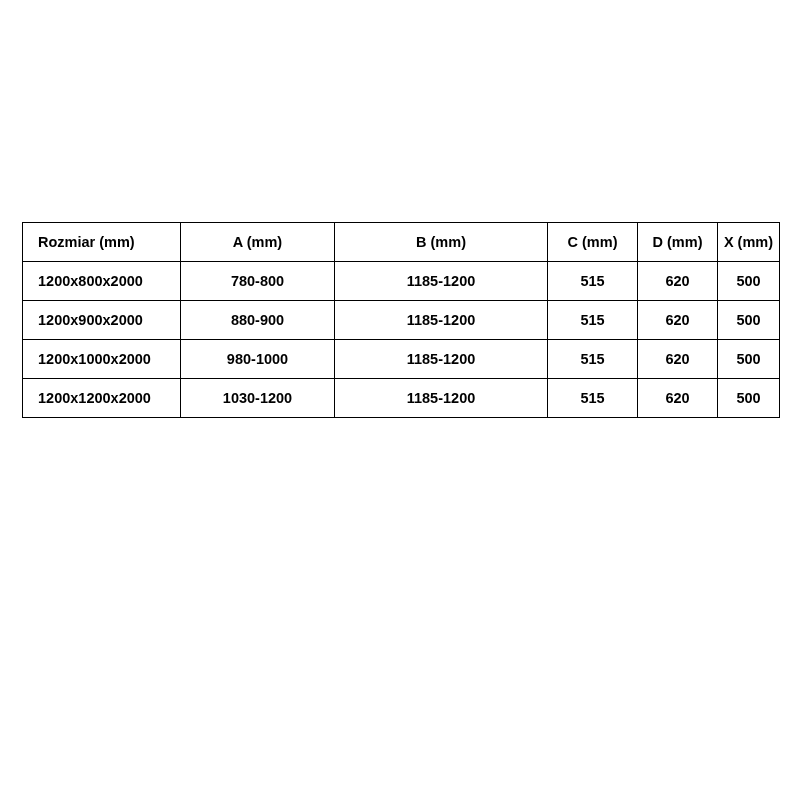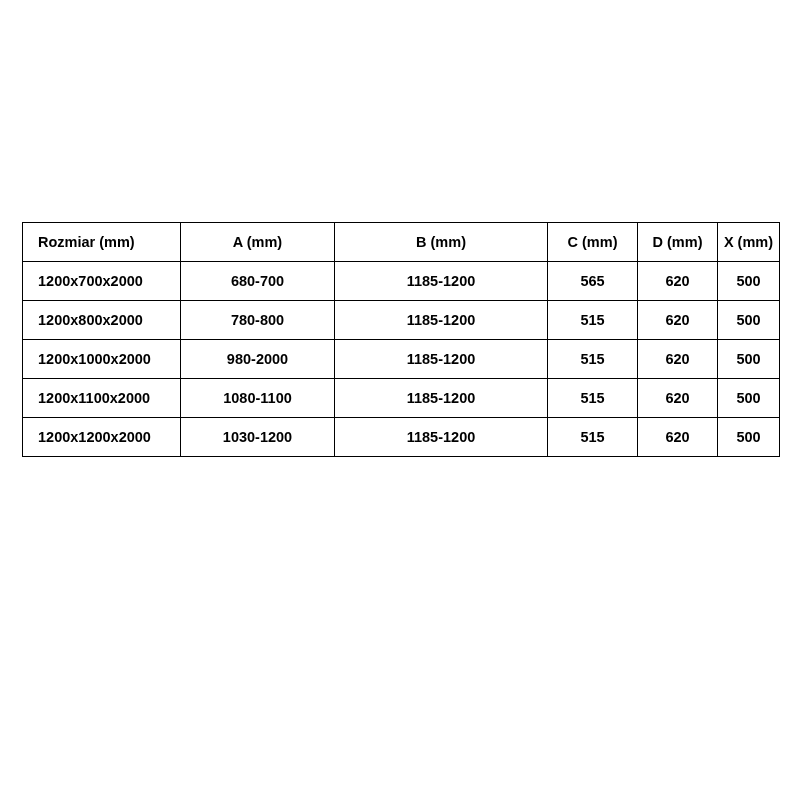--- a/index.html
+++ b/index.html
@@ -86,46 +86,38 @@
           <th class="head-first">Rozmiar (mm)</th>
           <th>A (mm)</th>
           <th>B (mm)</th>
           <th>C (mm)</th>
           <th>D (mm)</th>
           <th>X (mm)</th>
         </tr>
       </thead>
       <tbody>
         <tr>
-          <td class="cell-first">1200x700x2000</td>
-          <td>680-700</td>
-          <td>1185-1200</td>
-          <td>565</td>
-          <td>620</td>
-          <td>500</td>
-        </tr>
-        <tr>
           <td class="cell-first">1200x800x2000</td>
           <td>780-800</td>
           <td>1185-1200</td>
           <td>515</td>
           <td>620</td>
           <td>500</td>
         </tr>
         <tr>
-          <td class="cell-first">1200x1000x2000</td>
-          <td>980-2000</td>
+          <td class="cell-first">1200x900x2000</td>
+          <td>880-900</td>
           <td>1185-1200</td>
           <td>515</td>
           <td>620</td>
           <td>500</td>
         </tr>
         <tr>
-          <td class="cell-first">1200x1100x2000</td>
-          <td>1080-1100</td>
+          <td class="cell-first">1200x1000x2000</td>
+          <td>980-1000</td>
           <td>1185-1200</td>
           <td>515</td>
           <td>620</td>
           <td>500</td>
         </tr>
         <tr>
           <td class="cell-first">1200x1200x2000</td>
           <td>1030-1200</td>
           <td>1185-1200</td>
           <td>515</td>

